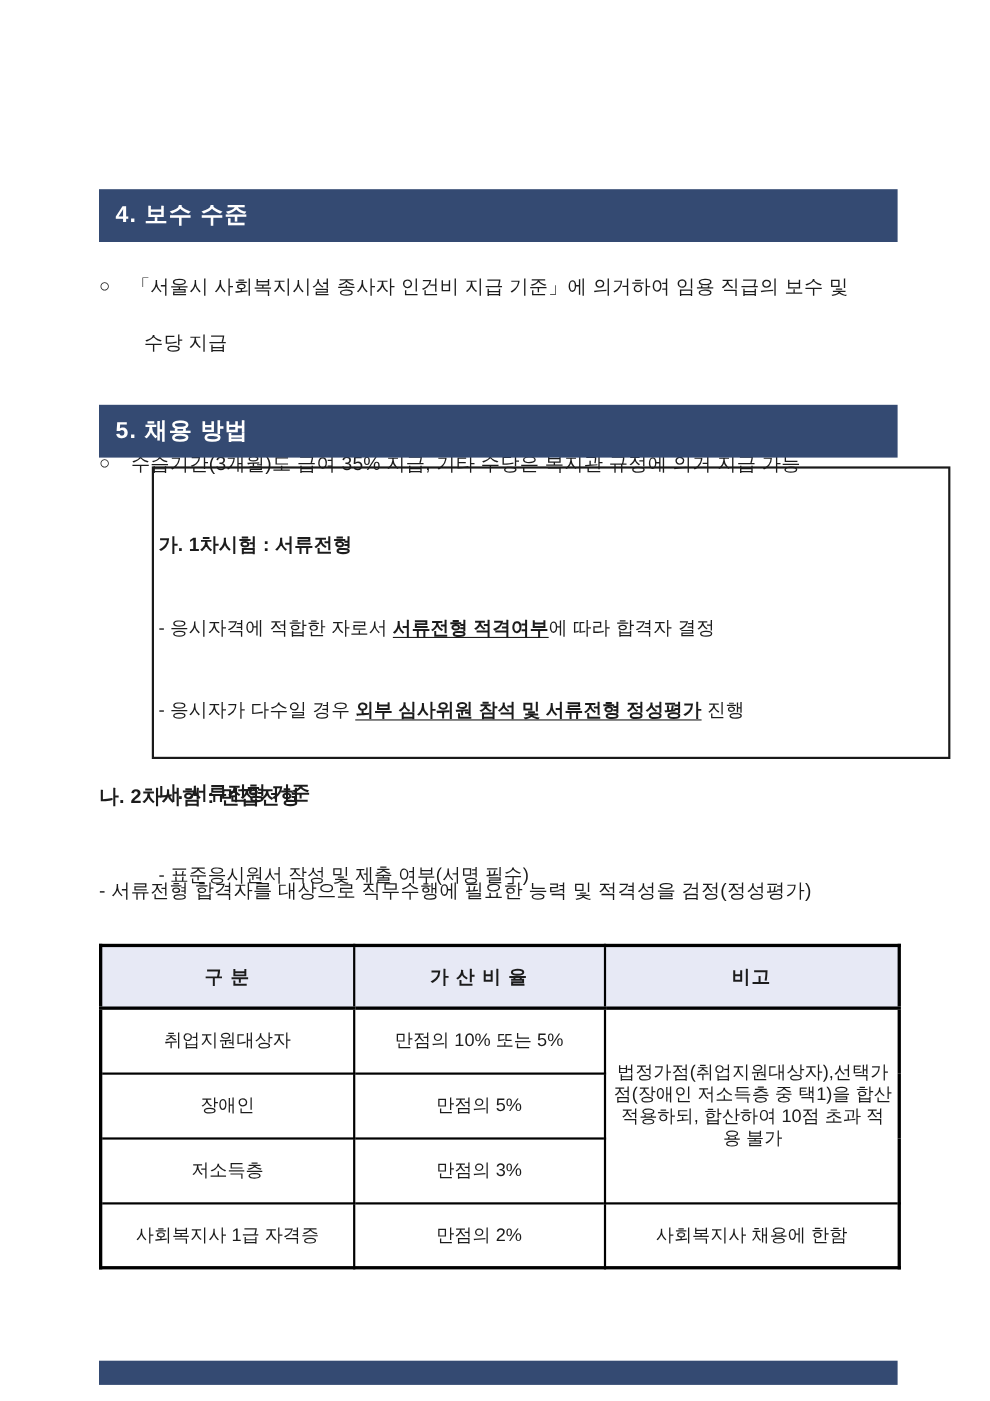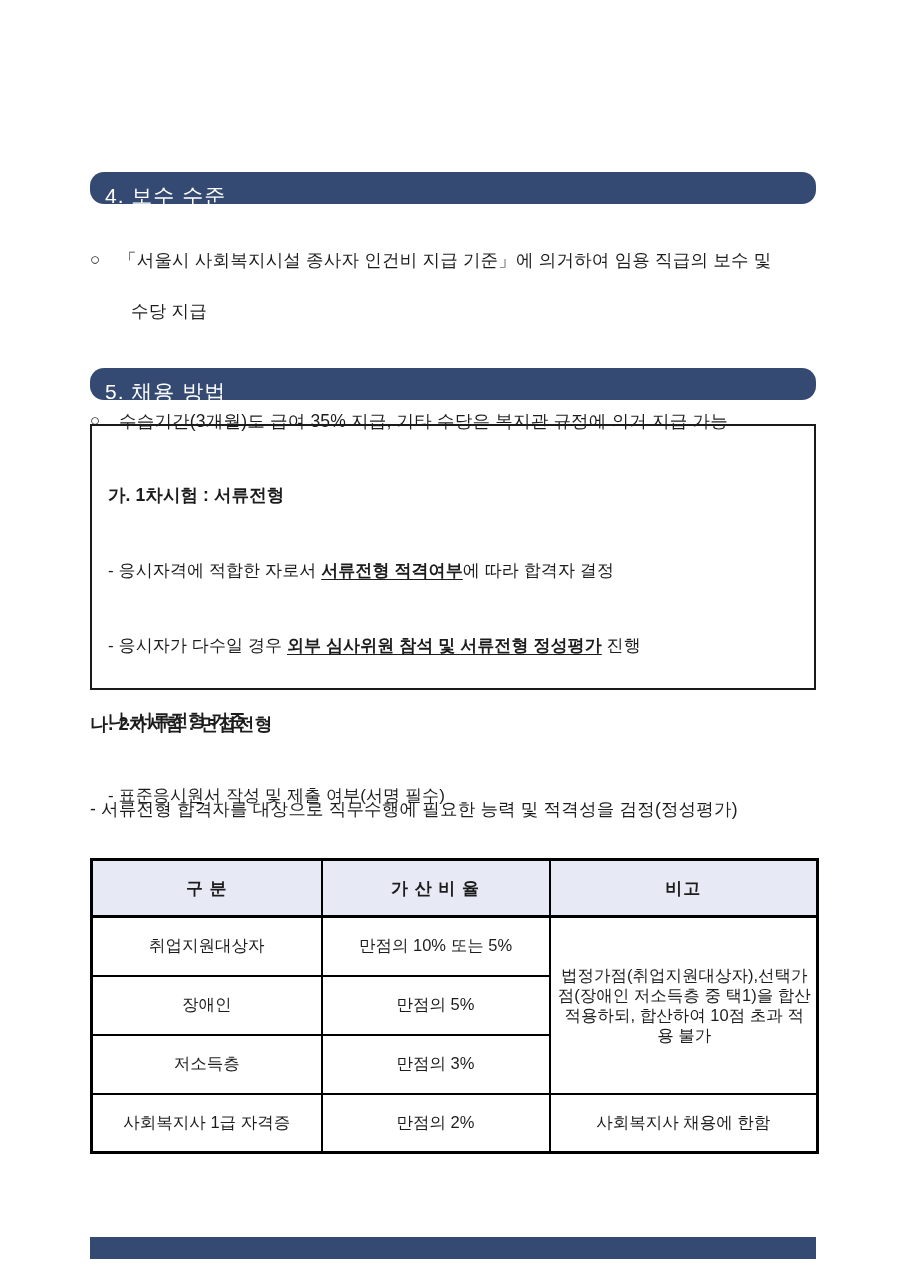--- a/index.html
+++ b/index.html
@@ -11,41 +11,41 @@
     background:#ffffff;
     overflow:hidden;
   }
   .abs { position:absolute; left:90px; width:726px; }
 
   
   .section-bar {
     background:#344a72;
     color:#ffffff;
     font-size:21px;
-    font-weight:normal;
-    height:32px;
+    font-weight:bold;
+    height:48px;
     line-height:48px;
     padding-left:15px;
     letter-spacing:1px;
-    border-radius:14px;
   }
 
   
   .bullet { position:relative; padding-left:29px; font-size:17.5px; line-height:26px; letter-spacing:0.2px; }
   .bullet .marker { position:absolute; left:0; top:0; font-size:17px; }
   .bullet .cont-line { display:block; margin-top:25px; margin-left:12px; }
 
   
   .screen-box {
     border:2px solid #1a1a1a;
-    padding:7px 12px 8px 16px;
+    padding:7px 12px 8px 4px;
     font-size:17px;
     line-height:25px;
     letter-spacing:0.1px;
     white-space:pre-wrap;
+    margin-left:48px;
   }
   .screen-box .bold { font-weight:bold; font-size:17.5px; }
   .screen-box b u { text-underline-offset:3px; }
 
   .sub-heading { font-size:18px; font-weight:bold; letter-spacing:0.2px; }
   .plain-line { font-size:17.5px; letter-spacing:0.2px; }
 
   
   table.bonus { border-collapse:collapse; width:726px; table-layout:fixed; }
   table.bonus th, table.bonus td {

